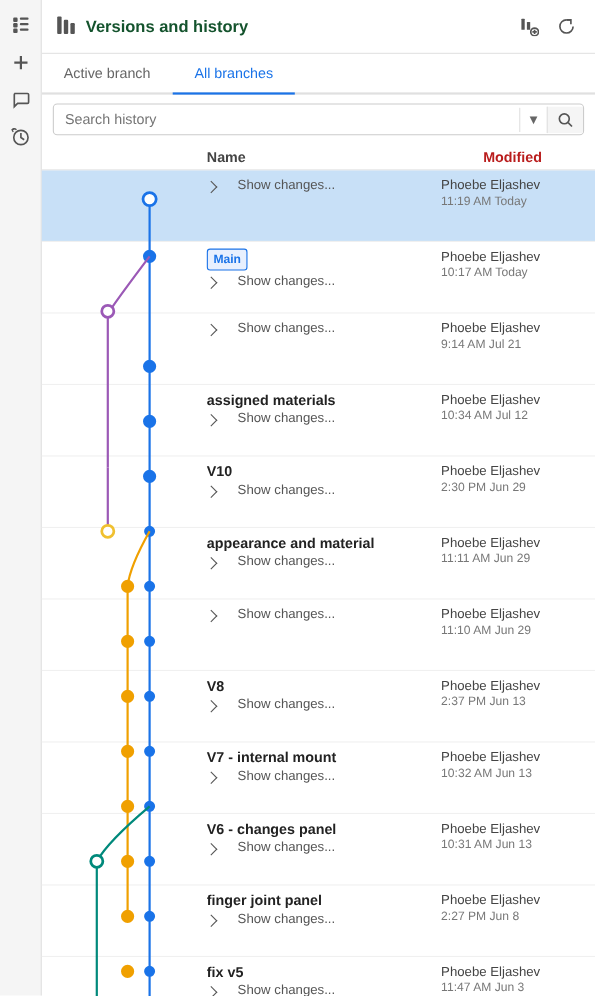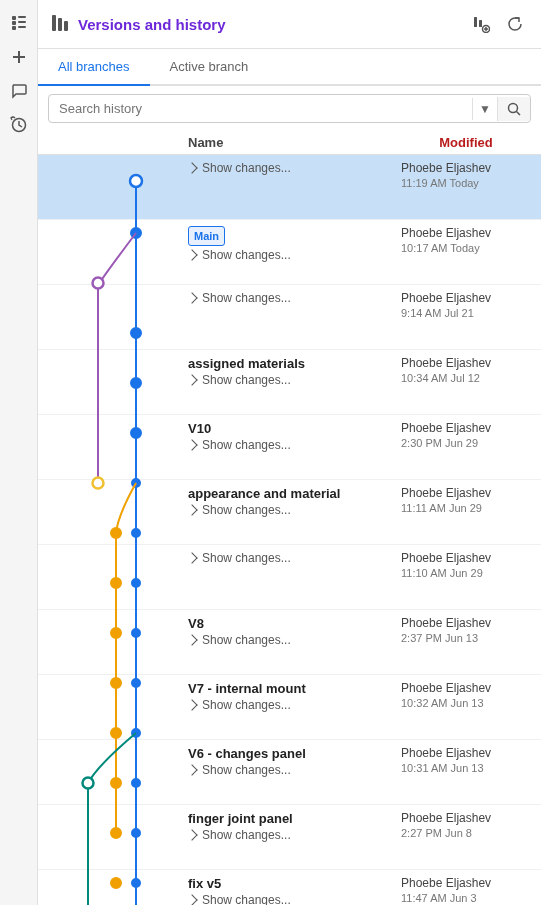--- a/index.html
+++ b/index.html
@@ -23,21 +23,21 @@
       background: #fff;
     }
     .header-left {
       display: flex;
       align-items: center;
       gap: 8px;
     }
     .header-title {
       font-size: 15px;
       font-weight: 600;
-      color: #6d28d9;
+      color: #14532d;
     }
     .header-icons {
       display: flex;
       gap: 6px;
     }
     .header-icon {
       width: 28px;
       height: 28px;
       display: flex;
       align-items: center;
@@ -184,22 +184,22 @@
       font-weight: 600;
       font-size: 13px;
       color: #222;
       margin-bottom: 2px;
     }
     .show-changes {
       color: #555;
       font-size: 12px;
       cursor: pointer;
       display: flex;
-      align-items: center;
-      gap: 2px;
+      align-items: flex-end;
+      gap: 16px;
     }
 
     .modified-user {
       font-size: 12px;
       color: #444;
       margin-bottom: 2px;
     }
     .modified-time {
       font-size: 11px;
       color: #777;
@@ -306,22 +306,22 @@
         <svg width="18" height="18" viewBox="0 0 18 18" fill="none">
           <path d="M15 9A6 6 0 1 1 9 3" stroke="#555" stroke-width="1.5" fill="none"></path>
           <polyline points="9,3 13,3 13,7" stroke="#555" stroke-width="1.5" fill="none"></polyline>
           <line x1="9" y1="3" x2="13" y2="3" stroke="#555" stroke-width="1.5"></line>
         </svg>
       </div>
     </div>
   </div>
 
   <div class="tabs">
+    <div class="tab">Active branch</div>
     <div class="tab active">All branches</div>
-    <div class="tab">Active branch</div>
   </div>
 
   <div class="search-bar">
     <input class="search-input" type="text" placeholder="Search history" style="">
     <div class="search-dropdown">▼</div>
     <div class="search-btn">
       <svg width="16" height="16" viewBox="0 0 16 16" fill="none">
         <circle cx="7" cy="7" r="4.5" stroke="#555" stroke-width="1.5"></circle>
         <line x1="10.5" y1="10.5" x2="14" y2="14" stroke="#555" stroke-width="1.5"></line>
       </svg>

